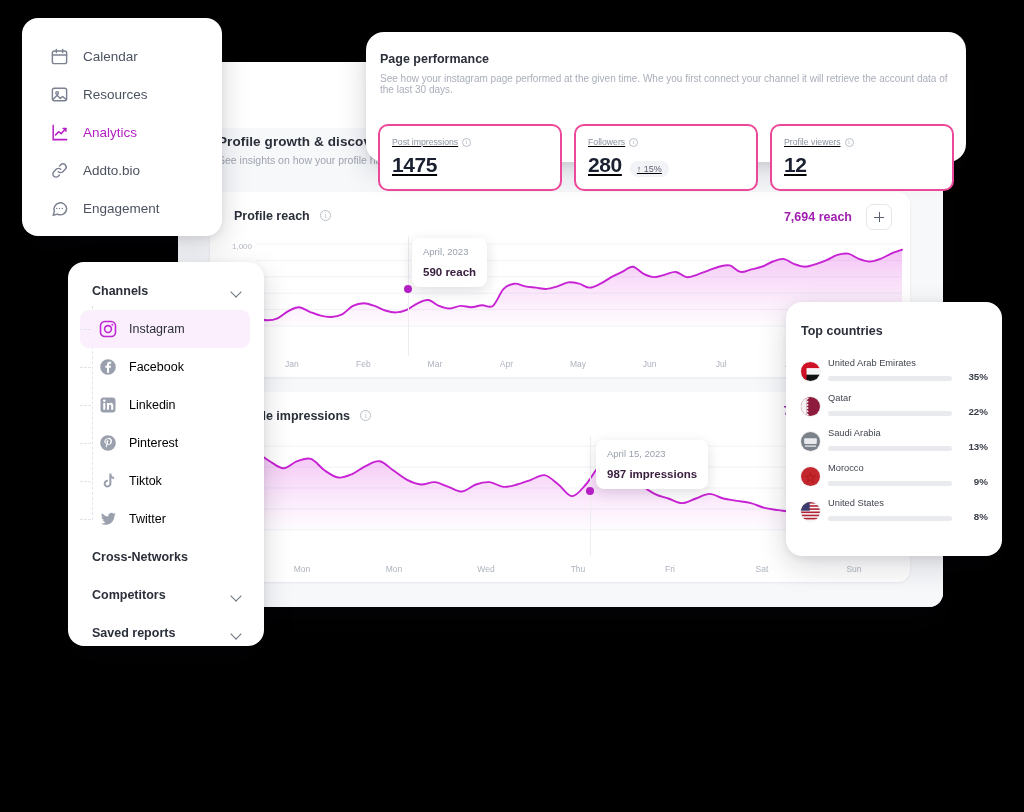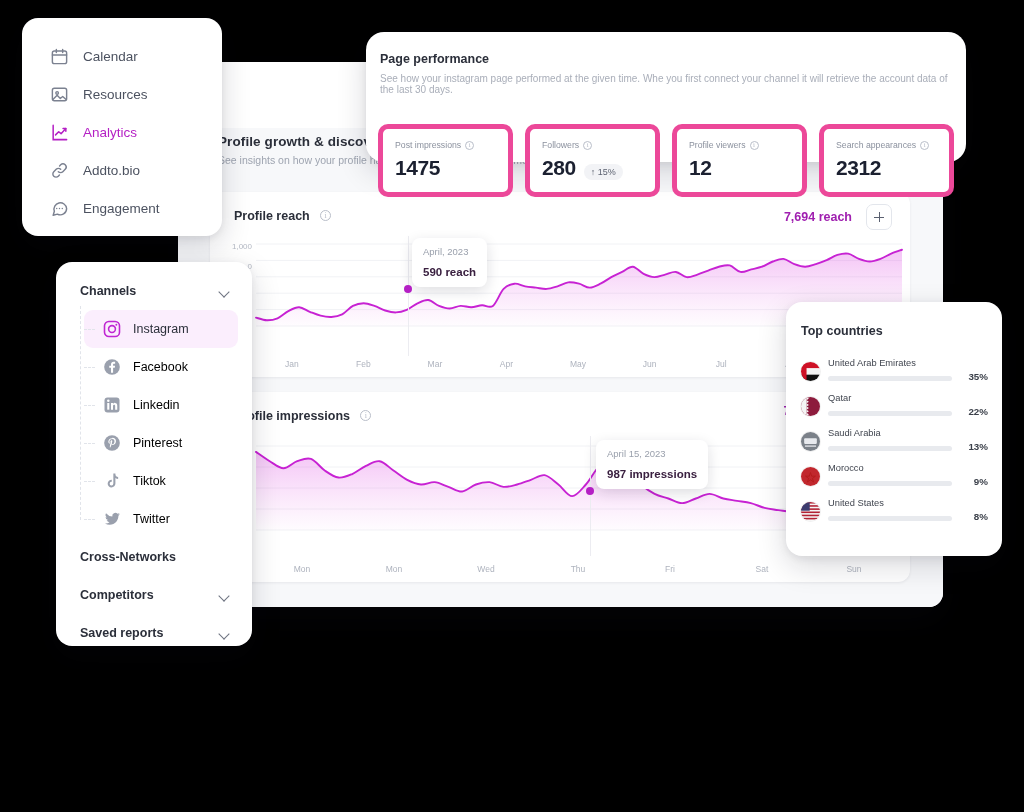--- a/index.html
+++ b/index.html
@@ -87,21 +87,21 @@
     position:absolute; width:8px; height:8px; border-radius:50%;
     background:#b41fc4; z-index:7;
   }
 
   
   #perf { left:366px; top:32px; width:600px; height:130px; border-radius:18px; }
   #perf .p-title { position:absolute; left:14px; top:20px; font-size:12.5px; font-weight:700; color:#2b2f3a; }
   #perf .p-sub { position:absolute; left:14px; top:41px; right:14px; font-size:10px; color:#a9aeb9; }
   .stats { position:absolute; left:12px; right:12px; top:92px; display:flex; gap:12px; }
   .stat {
-    flex:1; border:5px solid #ec4899; border-radius:10px; padding:11px 12px 12px; background:#fff;
+    flex:1; border:2px solid #ec4899; border-radius:10px; padding:11px 12px 12px; background:#fff;text-decoration:underline;
   }
   .stat-label { font-size:8.7px; color:#8b919e; white-space:nowrap; }
   .stat-label .info-icon { width:9px; height:9px; margin-left:4px; }
   .stat-label .info-icon::after { font-size:7px; line-height:9px; }
   .stat-row { display:flex; align-items:baseline; gap:8px; margin-top:6px; }
   .stat-value { font-size:21px; font-weight:700; color:#1b2030; letter-spacing:-.4px; }
   .stat-delta {
     font-size:9px; color:#5c6270; background:#f2f3f6;
     border-radius:10px; padding:3px 7px; white-space:nowrap;
   }
@@ -112,33 +112,33 @@
     position:relative; display:flex; align-items:center; gap:14px;
     height:38px; padding-left:28px; cursor:pointer;
   }
   .nav-label { font-size:13.5px; color:#4c5260; }
   .nav-item.active .nav-label { color:#b41fc4; }
   .ico { width:19px; height:19px; flex:0 0 19px; color:#7b8190; }
   .nav-item.active .ico { color:#b41fc4; }
   .ico svg { width:100%; height:100%; display:block; }
 
   
-  #channels { left:56px; top:262px; width:196px; height:384px; border-radius:16px; }
+  #channels { left:68px; top:262px; width:196px; height:384px; border-radius:16px; }
   .ch-group {
     display:flex; align-items:center; justify-content:space-between;
     padding:0 22px 0 24px; height:38px; cursor:pointer;
   }
   .ch-group-label { font-size:12.5px; font-weight:700; color:#2b2f3a; }
   .chev { width:11px; height:11px; position:relative; }
   .chev::before {
     content:""; position:absolute; left:1px; top:2px; width:7px; height:7px;
     border-right:1.6px solid #6d7381; border-bottom:1.6px solid #6d7381;
     transform:rotate(45deg);
   }
-  .ch-list { position:relative; padding-left:28px; }
+  .ch-list { position:relative; padding-left:12px; }
   .ch-tree {
     position:absolute; left:24px; top:-4px; bottom:18px; width:1px;
     border-left:1px dashed #e1e4ea;
   }
   .ch-item {
     position:relative; display:flex; align-items:center; gap:11px;
     height:38px; padding-left:18px; margin-right:14px; border-radius:9px; cursor:pointer;
   }
   .ch-item::before {
     content:""; position:absolute; left:0; top:19px; width:11px;
@@ -302,26 +302,20 @@
           <div class="stat-label"><span>Followers</span><span class="info-icon"></span></div>
           <div class="stat-row">
             <span class="stat-value">280</span>
             <span class="stat-delta">↑ 15%</span>
           </div>
         </div>
         <div class="stat">
           <div class="stat-label"><span>Profile viewers</span><span class="info-icon"></span></div>
           <div class="stat-row">
             <span class="stat-value">12</span>
-          </div>
-        </div>
-        <div class="stat">
-          <div class="stat-label"><span>Search appearances</span><span class="info-icon"></span></div>
-          <div class="stat-row">
-            <span class="stat-value">2312</span>
           </div>
         </div>
       </div>
   </div>
 
   <div id="nav" class="card">
     <div id="nav-list" style="padding-top:19px;">
         <div class="nav-item">
           <span class="ico">
             <svg viewBox="0 0 24 24" fill="none" stroke="currentColor" stroke-width="1.8">

